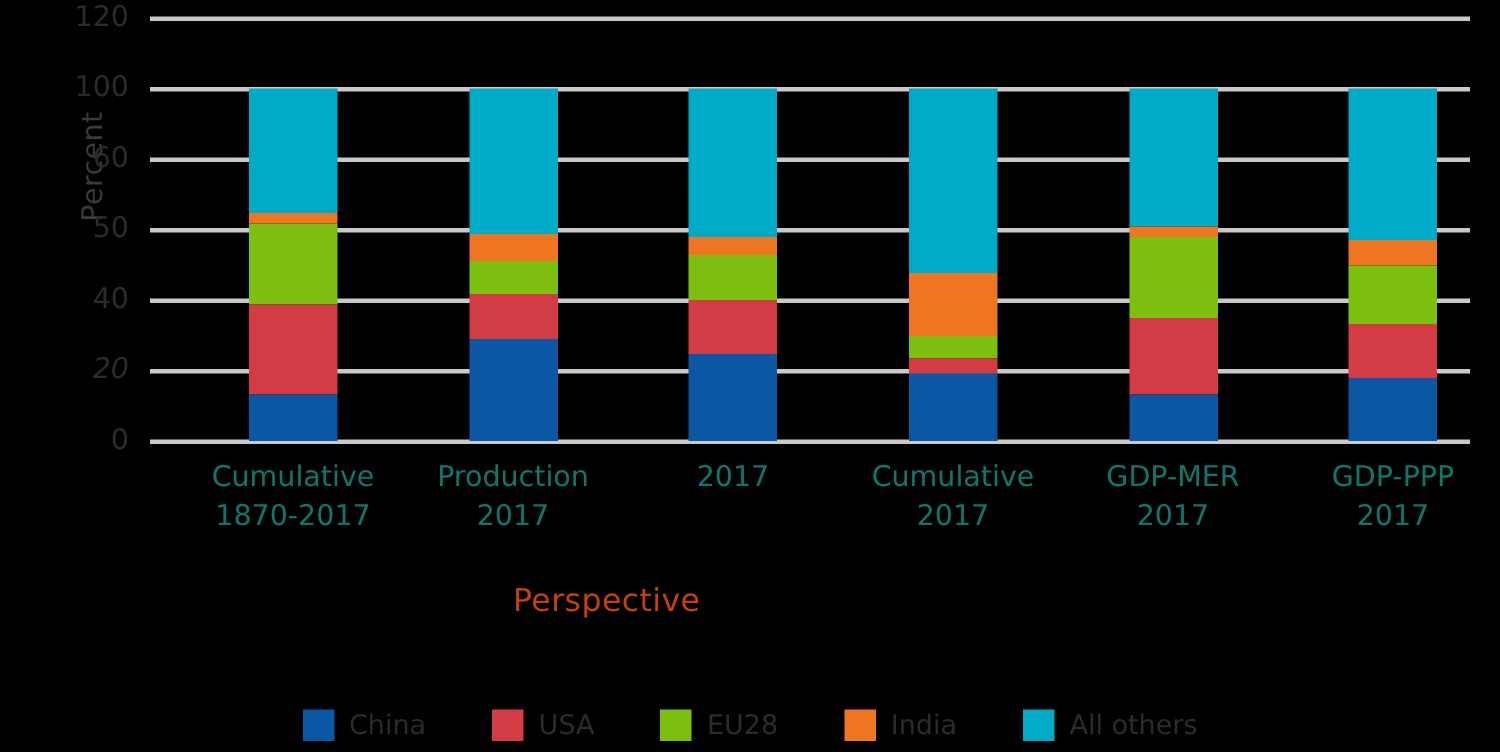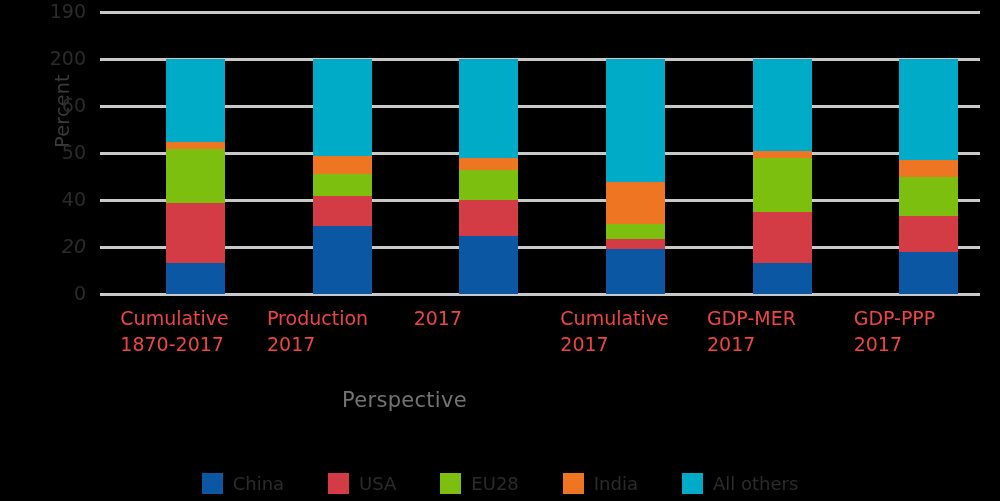--- a/index.html
+++ b/index.html
@@ -19,28 +19,28 @@
 
   #plot{position:absolute;left:100px;top:0px;width:880px;height:296px;}
   .gridline{position:absolute;left:0;width:880px;height:3px;background:#c9c9c9;}
   .axis-baseline{position:absolute;left:0;width:880px;height:3px;background:#c9c9c9;}
 
   .bar{position:absolute;bottom:2px;width:59px;}
   .seg{width:100%;display:block;}
 
   #x-labels{position:absolute;left:100px;top:305px;width:880px;height:70px;}
   .x-label{
-    position:absolute;width:150px;color:#ef4444;
+    position:absolute;width:150px;text-align:center;color:#0f766e;
     font-size:19px;line-height:26px;
   }
   .x-label span{display:block;}
 
   .x-axis-title{
     position:absolute;left:0;top:388px;width:809px;text-align:center;
-    color:#737373;font-size:21px;letter-spacing:.3px;
+    color:#c2410c;font-size:21px;letter-spacing:.3px;
   }
 
   #legend{
     position:absolute;left:0;top:468px;width:1000px;height:30px;
     display:flex;justify-content:center;align-items:center;gap:0px;
   }
   .legend-item{display:flex;align-items:flex-start;margin:0 22px;}
   .legend-swatch{width:21px;height:21px;display:block;margin-right:10px;}
   .legend-label{color:#2b2b2b;font-size:18px;line-height:21px;}
 </style>
@@ -50,22 +50,22 @@
 <div id="chart-root">
 
   <div class="y-axis-title">Percent</div>
 
   <div id="y-ticks">
       <div class="y-tick-label" style="top: 284px;">0</div>
       <div class="y-tick-label" style="top: 237px; font-style: italic;">20</div>
       <div class="y-tick-label" style="top: 190px;">40</div>
       <div class="y-tick-label" style="top: 143px;">50</div>
       <div class="y-tick-label" style="top: 96px;">60</div>
-      <div class="y-tick-label" style="top: 49px;">200</div>
-      <div class="y-tick-label" style="top: 2px;">190</div>
+      <div class="y-tick-label" style="top: 49px;">100</div>
+      <div class="y-tick-label" style="top: 2px;">120</div>
     </div>
 
   <div id="plot">
       <div class="axis-baseline" style="top: 293px;"></div>
       <div class="gridline" style="top: 246px;"></div>
       <div class="gridline" style="top: 199px;"></div>
       <div class="gridline" style="top: 152px;"></div>
       <div class="gridline" style="top: 105px;"></div>
       <div class="gridline" style="top: 58px;"></div>
       <div class="gridline" style="top: 11px;"></div>

